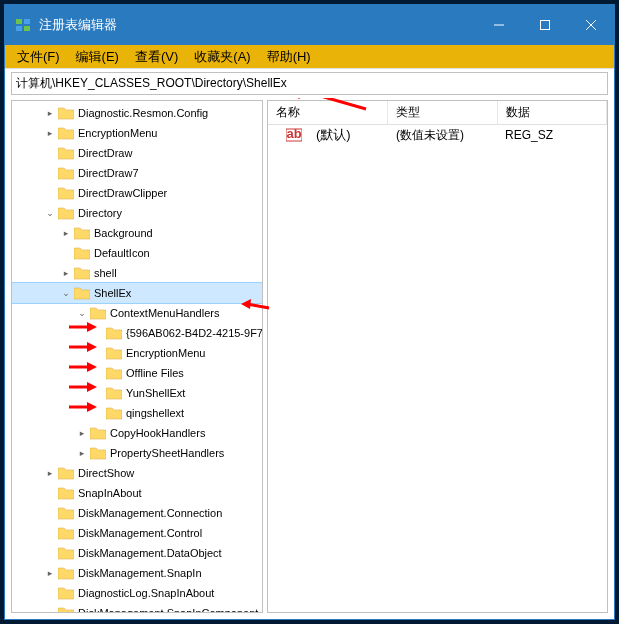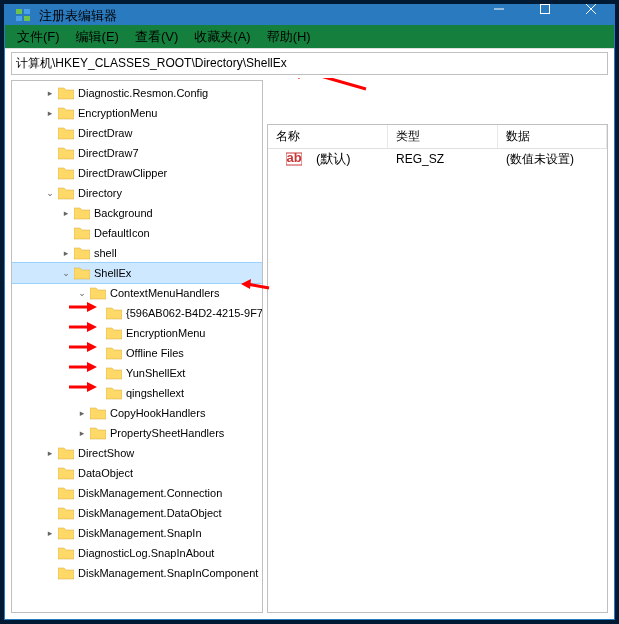--- a/index.html
+++ b/index.html
@@ -1,28 +1,28 @@
 <!DOCTYPE html>
 <html><head>
 <meta charset="utf-8">
 <style>
 * { margin:0; padding:0; box-sizing:border-box; font-family:'Microsoft YaHei','Segoe UI',sans-serif; font-size:13px; }
 body { background:#001a33; padding:4px; }
 .window { width:611px; height:616px; background:#fff; border:1px solid #2a7ac0; display:flex; flex-direction:column; }
-.titlebar { height:20px; background:#2a7ac0; display:flex; align-items:flex-end; color:#000000; }
+.titlebar { height:40px; background:#2a7ac0; display:flex; align-items:center; color:#ffffff; }
 .titlebar .icon { width:20px; height:20px; margin:0 6px 0 8px; display:flex; align-items:center; justify-content:center; }
 .titlebar .title { flex:1; font-size:13px; }
 .sysbtn { width:46px; height:32px; display:flex; align-items:center; justify-content:center; color:#fff; }
-.menubar { height:24px; display:flex; align-items:center; padding:0 4px; background:#15803d; border-bottom:1px solid #e0e0e0; }
+.menubar { height:24px; display:flex; align-items:center; padding:0 4px; background:#eab308; border-bottom:1px solid #e0e0e0; }
 .menuitem { padding:2px 8px; cursor:default; }
 .addressbar { padding:3px 6px; }
 .addressbar .path { border:1px solid #c0c0c0; padding:2px 4px; font-size:12px; background:#fff; }
 .content { flex:1; display:flex; overflow:hidden; padding:2px 6px 6px 6px; gap:4px; position:relative; }
 .tree-pane { width:252px; border:1px solid #c0c0c0; overflow:auto; position:relative; background:#fff; }
-.list-pane { flex:1; border:1px solid #c0c0c0; overflow:auto; background:#fff;margin-top:44px; }
+.list-pane { flex:1; border:1px solid #c0c0c0; overflow:auto; background:#fff; }
 .tree { padding:2px 0; }
 .node { display:flex; align-items:center; height:20px; white-space:nowrap; }
 .exp { width:12px; height:12px; margin-right:2px; display:inline-flex; align-items:center; justify-content:center; font-size:9px; color:#666; flex-shrink:0; }
 .folder { width:16px; height:14px; margin-right:4px; flex-shrink:0; display:inline-block; }
 .folder svg { display:block; }
 .lbl { font-size:11px; white-space:nowrap; }
 .node.sel { background:#cde8ff; outline:1px solid #99d1ff; }
 .node.sel .lbl { }
 .cols { display:flex; border-bottom:1px solid #e0e0e0; height:24px; align-items:center; }
 .col { padding:3px 8px; font-size:12px; border-right:1px solid #e8e8e8; }
@@ -268,30 +268,39 @@
             </span>
             <span class="lbl">DirectShow</span>
           </div>
         <div class="node" style="padding-left:32px">
             <span class="exp"></span>
             <span class="folder">
               <svg width="16" height="14" viewBox="0 0 16 14">
                 <path d="M0 2 L6 2 L8 4 L16 4 L16 13 L0 13 Z" fill="#ffd968" stroke="#d4a93a" stroke-width="0.5"></path>
               </svg>
             </span>
-            <span class="lbl">DataObject</span>
+            <span class="lbl">SnapInAbout</span>
           </div>
         <div class="node" style="padding-left:32px">
             <span class="exp"></span>
             <span class="folder">
               <svg width="16" height="14" viewBox="0 0 16 14">
                 <path d="M0 2 L6 2 L8 4 L16 4 L16 13 L0 13 Z" fill="#ffd968" stroke="#d4a93a" stroke-width="0.5"></path>
               </svg>
             </span>
             <span class="lbl">DiskManagement.Connection</span>
+          </div>
+        <div class="node" style="padding-left:32px">
+            <span class="exp"></span>
+            <span class="folder">
+              <svg width="16" height="14" viewBox="0 0 16 14">
+                <path d="M0 2 L6 2 L8 4 L16 4 L16 13 L0 13 Z" fill="#ffd968" stroke="#d4a93a" stroke-width="0.5"></path>
+              </svg>
+            </span>
+            <span class="lbl">DiskManagement.Control</span>
           </div>
         <div class="node" style="padding-left:32px">
             <span class="exp"></span>
             <span class="folder">
               <svg width="16" height="14" viewBox="0 0 16 14">
                 <path d="M0 2 L6 2 L8 4 L16 4 L16 13 L0 13 Z" fill="#ffd968" stroke="#d4a93a" stroke-width="0.5"></path>
               </svg>
             </span>
             <span class="lbl">DiskManagement.DataObject</span>
           </div>
@@ -371,19 +380,19 @@
       <div class="row">
         <div class="cell" style="width:120px; display:flex; align-items:center;">
           <span class="ab-icon">
               <svg width="16" height="14" viewBox="0 0 16 14">
                 <rect x="0" y="1" width="16" height="12" fill="#fff" stroke="#c93838" stroke-width="1"></rect>
                 <text x="8" y="10" font-size="8" text-anchor="middle" fill="#c93838" font-weight="bold">ab</text>
               </svg>
             </span>
           <span>(默认)</span>
         </div>
+        <div class="cell" style="flex:1">(数值未设置)</div>
         <div class="cell" style="width:110px">REG_SZ</div>
-        <div class="cell" style="flex:1">(数值未设置)</div>
       </div>
     </div>
 
   </div>
 </div>
 
 </body></html>

